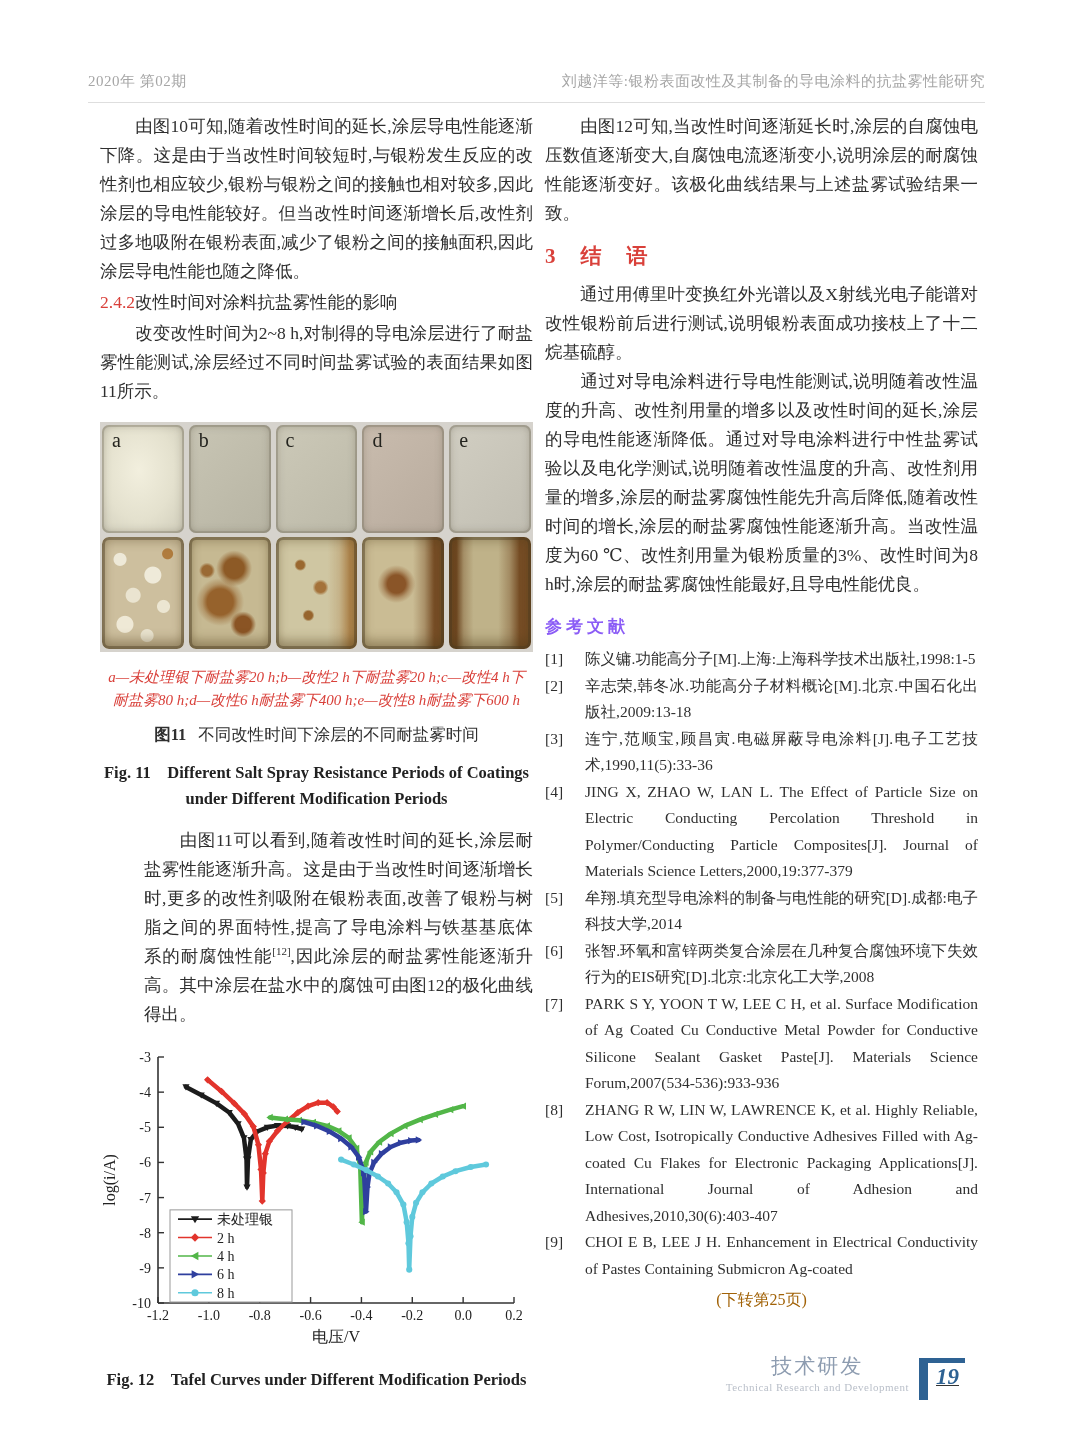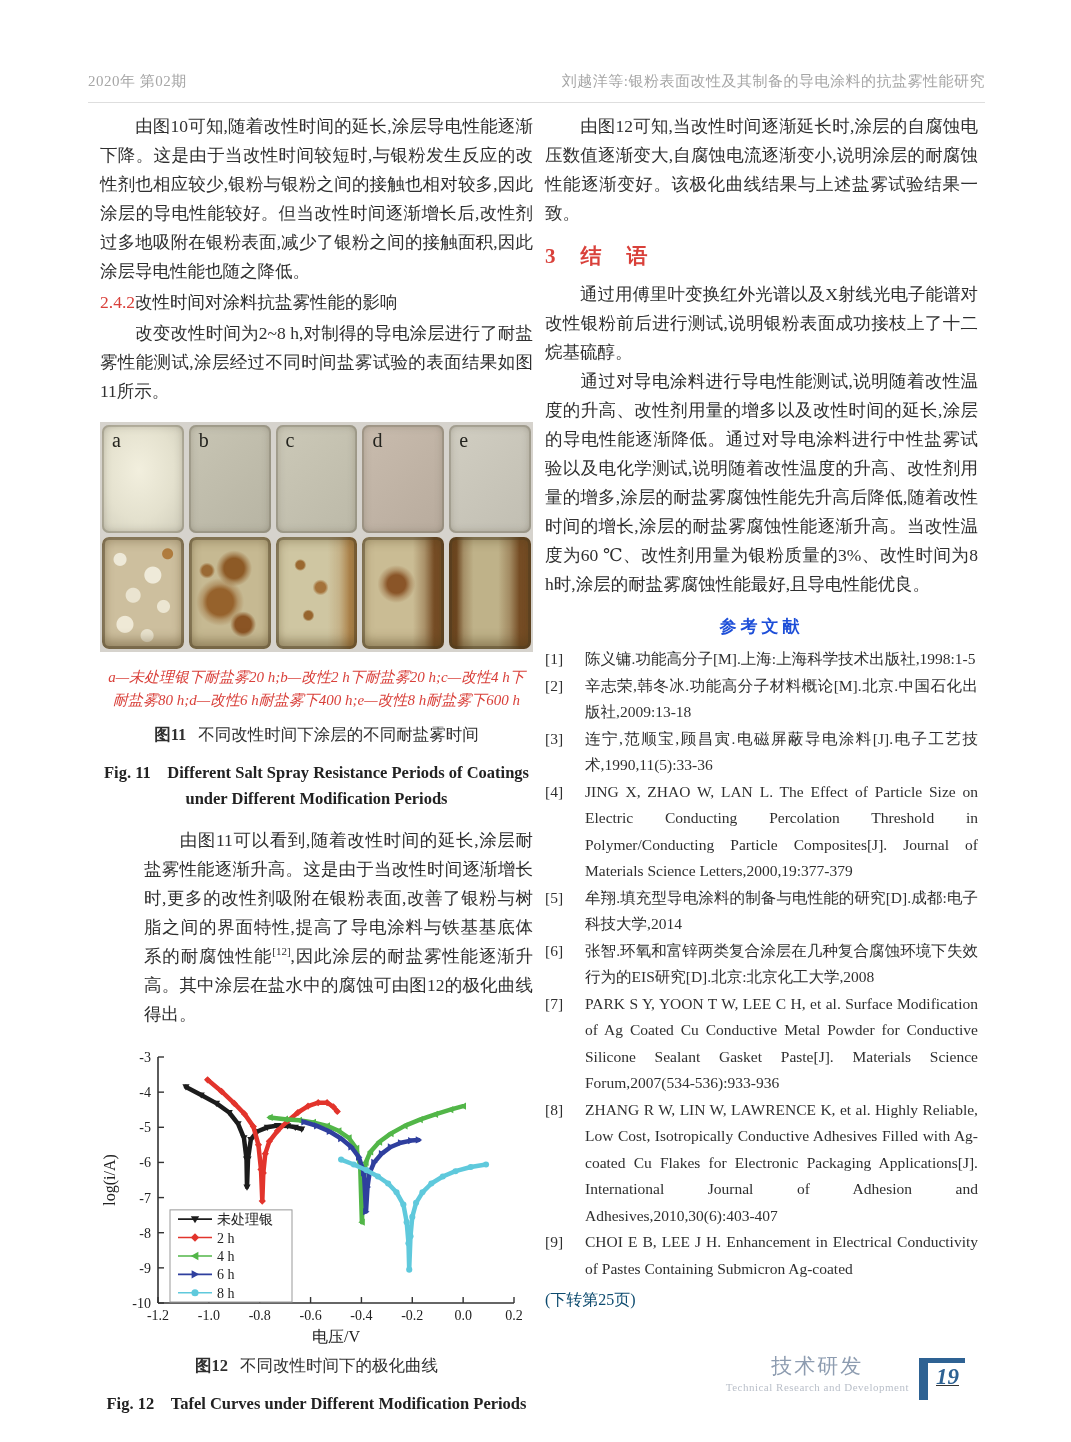--- a/index.html
+++ b/index.html
@@ -64,26 +64,26 @@
   .fig-note{margin:14px 6px 0 6px;font-size:15px;line-height:23px;color:#d9403a;
             font-style:italic;text-align:center;}
   .cap-zh{margin-top:12px;text-align:center;font-size:16.5px;color:#2f2f2f;}
   .cap-zh b{margin-right:12px;}
   .cap-en{margin-top:14px;text-align:center;font-weight:bold;font-size:16.5px;line-height:26px;color:#222;}
   
   .fig12{margin-top:16px;}
   .chart-wrap{margin-left:0px;}
   .cap-zh.f12{margin-top:2px;}
   
-  .refs-title{margin:16px 0 8px 0;text-align:center;font-size:17px;font-weight:bold;color:#1d4ed8;letter-spacing:4px;}
+  .refs-title{margin:16px 0 8px 0;font-size:17px;font-weight:bold;color:#8b5cf6;letter-spacing:4px;}
   ol.refs{list-style:none;margin:0;padding:0;}
   ol.refs li{display:flex;font-size:15.5px;line-height:26.5px;color:#2f2f2f;}
   ol.refs .rmark{width:40px;flex:0 0 40px;}
   ol.refs .rtext{flex:1;text-align:justify;}
-  .continuation{margin-top:8px;text-align:left;font-size:16px;color:#0c4a6e;}
+  .continuation{margin-top:8px;text-align:center;font-size:16px;color:#a16207;}
   
   .footer{position:absolute;top:1352px;right:106px;display:flex;align-items:flex-start;gap:10px;}
   .dept{text-align:center;}
   .dept-zh{font-size:21px;color:#8d9cb0;letter-spacing:2px;}
   .dept-en{font-size:11px;color:#b9bfc9;letter-spacing:.5px;margin-top:1px;}
   .pagebox{margin-top:6px;border-left:9px solid #2e6293;border-top:5px solid #2e6293;
            padding:1px 6px 10px 8px;text-decoration:underline;}
   .pagebox span{font-size:23px;font-weight:bold;font-style:italic;color:#2e6293;
                 font-family:"Liberation Serif",serif;}
 </style>
@@ -286,21 +286,20 @@
             <line x1="78" y1="210.93571428571425" x2="112" y2="210.93571428571425" stroke="#52b648" stroke-width="1.6"></line>
             <polygon points="98.36,206.73571428571427 98.36,215.13571428571424 90.8,210.93571428571425" fill="#52b648"></polygon>
             <text x="117" y="215.93571428571425" font-size="14" fill="#222" font-family="Liberation Serif,serif">4 h</text>
             <line x1="78" y1="229.36142857142858" x2="112" y2="229.36142857142858" stroke="#2f3f9e" stroke-width="1.6"></line>
             <polygon points="91.64,225.1614285714286 91.64,233.56142857142856 99.2,229.36142857142858" fill="#2f3f9e"></polygon>
             <text x="117" y="234.36142857142858" font-size="14" fill="#222" font-family="Liberation Serif,serif">6 h</text>
             <line x1="78" y1="247.78714285714284" x2="112" y2="247.78714285714284" stroke="#5fc9dc" stroke-width="1.6"></line>
             <circle cx="95" cy="247.78714285714284" r="3.57" fill="#5fc9dc"></circle>
             <text x="117" y="252.78714285714284" font-size="14" fill="#222" font-family="Liberation Serif,serif">8 h</text>
           </svg></div>
-      <div class="cap-zh f12"><b>图12</b><span>不同改性时间下的极化曲线</span></div>
       <div class="cap-en">Fig. 12　Tafel Curves under Different Modification Periods</div>
     </figure>
   </div>
 
   <div class="col col-right">
     <p class="body"><span class="ind"></span><span>由图12可知,当改性时间逐渐延长时,涂层的自腐蚀电压数值逐渐变大,自腐蚀电流逐渐变小,说明涂层的耐腐蚀性能逐渐变好。该极化曲线结果与上述盐雾试验结果一致。</span></p>
     <h2 class="sec3">3　结　语</h2>
     <p class="body"><span class="ind"></span><span>通过用傅里叶变换红外光谱以及X射线光电子能谱对改性银粉前后进行测试,说明银粉表面成功接枝上了十二烷基硫醇。</span></p>
     <p class="body"><span class="ind"></span><span>通过对导电涂料进行导电性能测试,说明随着改性温度的升高、改性剂用量的增多以及改性时间的延长,涂层的导电性能逐渐降低。通过对导电涂料进行中性盐雾试验以及电化学测试,说明随着改性温度的升高、改性剂用量的增多,涂层的耐盐雾腐蚀性能先升高后降低,随着改性时间的增长,涂层的耐盐雾腐蚀性能逐渐升高。当改性温度为60 ℃、改性剂用量为银粉质量的3%、改性时间为8 h时,涂层的耐盐雾腐蚀性能最好,且导电性能优良。</span></p>
     <h3 class="refs-title">参考文献</h3>

